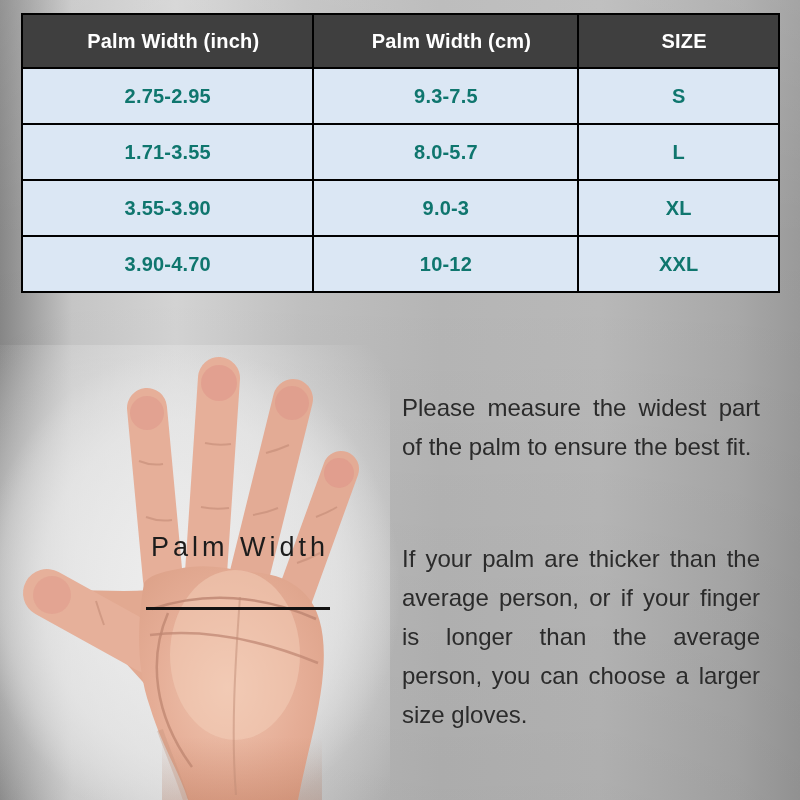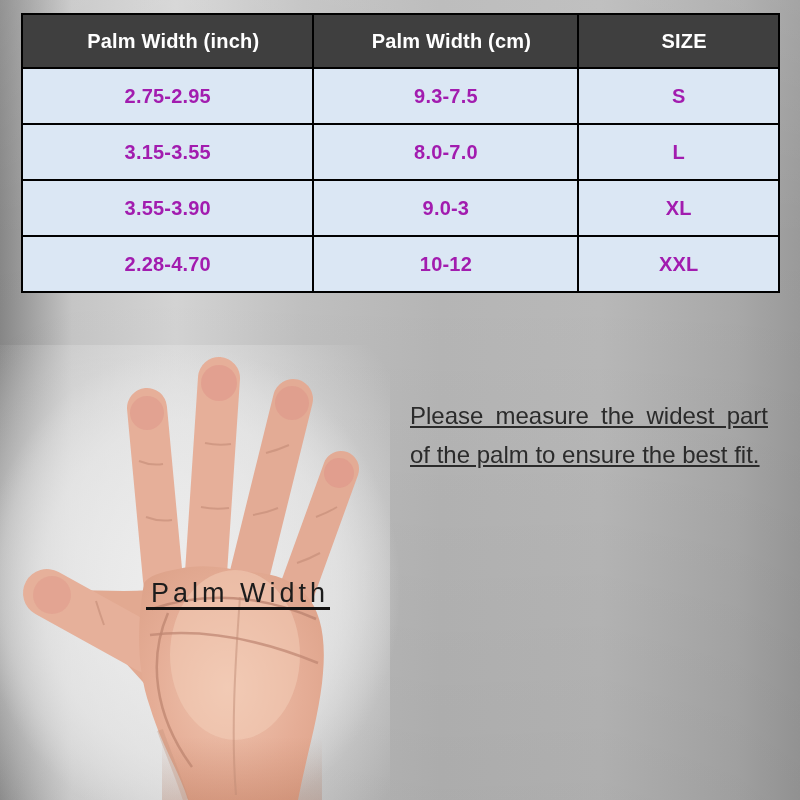--- a/index.html
+++ b/index.html
@@ -28,44 +28,43 @@
   }
   .size-table th{
     height:50px;
     background:var(--header-bg,#3f3f3f);
     color:var(--header-text,#fff);
     padding-left:12px;
   }
   .size-table td{
     height:52px;
     background:var(--row-bg,#dbe7f4);
-    color:#a21caf;
+    color:#0f766e;
   }
 
   
   .hand-wrap{position:absolute;left:0;top:345px;width:390px;height:455px;}
   .palm-label{
-    position:absolute;left:140px;top:578px;width:200px;
+    position:absolute;left:140px;top:532px;width:200px;
     text-align:center;
     font-size:27px;font-weight:400;letter-spacing:4px;
     color:#1c1c1c;
   }
   .palm-line{
     position:absolute;left:146px;top:607px;width:184px;height:3px;
     background:#111;
   }
 
   
   .para{
-    position:absolute;left:402px;width:358px;margin:8px;
+    position:absolute;left:402px;width:358px;margin:0;
     font-size:24px;line-height:39px;
     color:#2b2b2b;
     text-align:justify;
     text-align-last:left;
-    text-decoration:underline;
   }
   .p1{top:388px;}
   .p2{top:539px;}
 </style>
 </head>
 <body>
 
 <div class="page">
 
   <table class="size-table">
@@ -81,31 +80,31 @@
           <th>SIZE</th>
         </tr>
     </thead>
     <tbody>
         <tr>
           <td>2.75-2.95</td>
           <td>9.3-7.5</td>
           <td>S</td>
         </tr>
         <tr>
-          <td>3.15-3.55</td>
-          <td>8.0-7.0</td>
+          <td>1.71-3.55</td>
+          <td>8.0-5.7</td>
           <td>L</td>
         </tr>
         <tr>
           <td>3.55-3.90</td>
           <td>9.0-3</td>
           <td>XL</td>
         </tr>
         <tr>
-          <td>2.28-4.70</td>
+          <td>3.90-4.70</td>
           <td>10-12</td>
           <td>XXL</td>
         </tr>
       </tbody>
   </table>
 
   <div class="hand-wrap">
     <svg viewBox="0 0 390 455" width="390" height="455">
       <defs>
         <radialGradient id="bgGlow" cx="45%" cy="52%" r="72%">
@@ -166,14 +165,15 @@
           <path d="M 96,256  q 4,13 8,24"></path>
         </g>
       </g>
     </svg>
   </div>
 
   <div class="palm-label">Palm Width</div>
   <div class="palm-line"></div>
 
   <p class="para p1">Please measure the widest part of the palm to ensure the best fit.</p>
+  <p class="para p2">If your palm are thicker than the average person, or if your finger is longer than the average person, you can choose a larger size gloves.</p>
 
 </div>
 
 </body></html>

